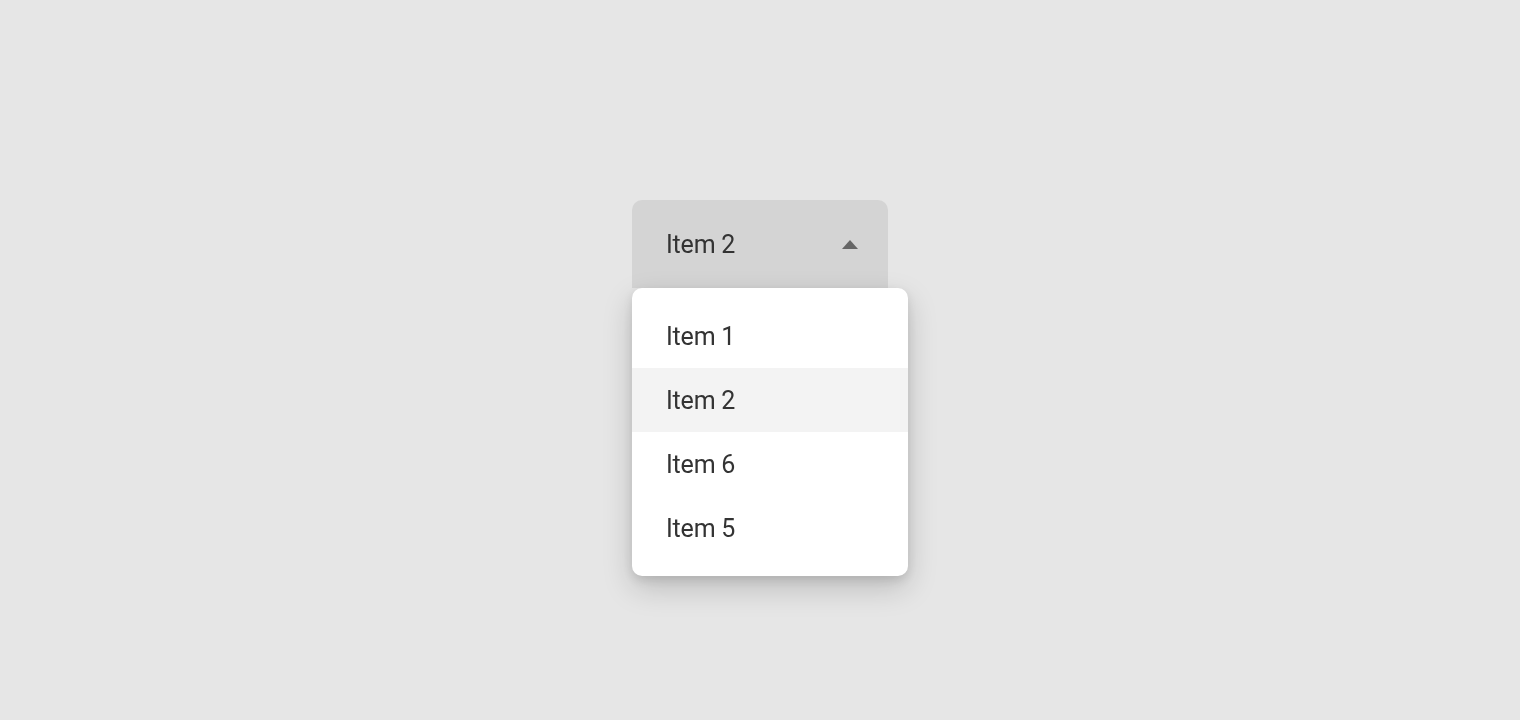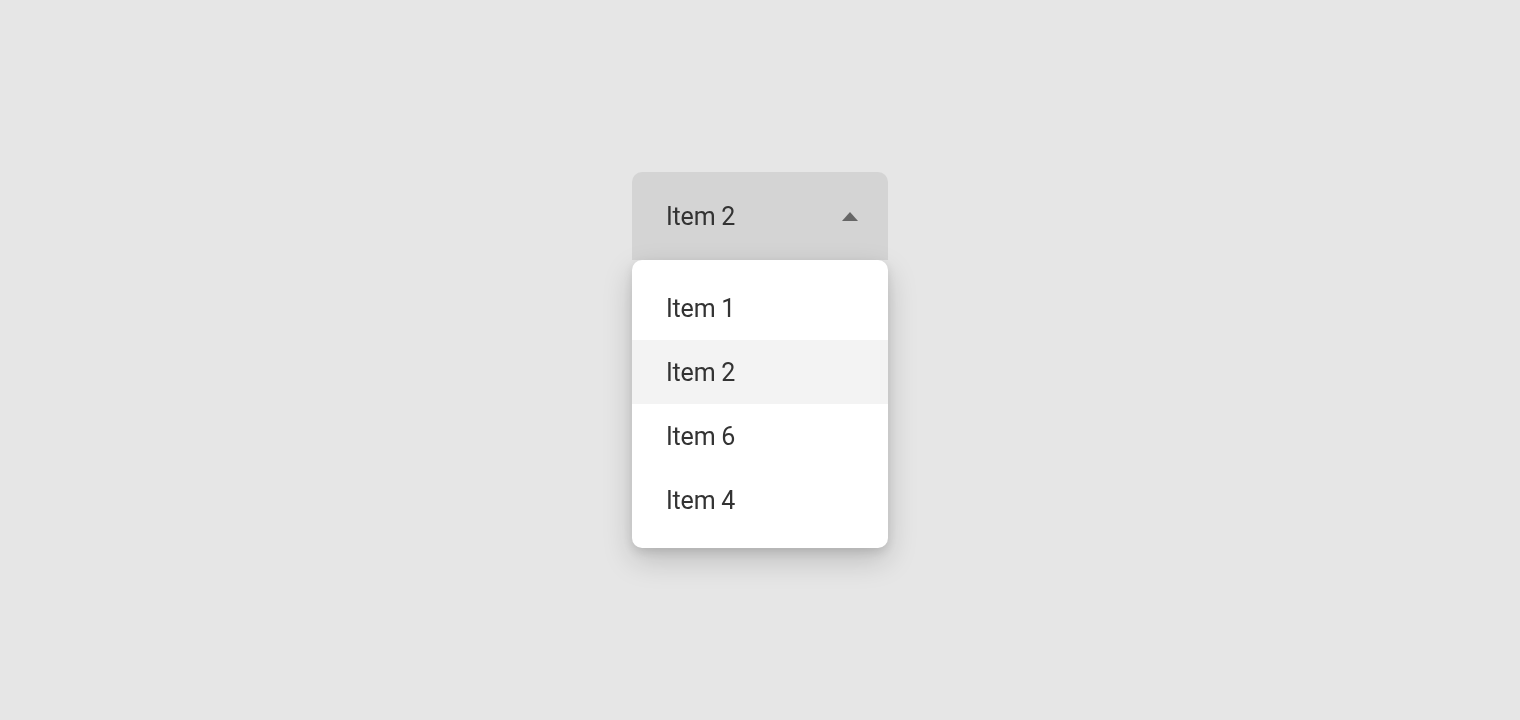--- a/index.html
+++ b/index.html
@@ -13,20 +13,21 @@
       background: #e6e6e6;
       font-family: -apple-system, BlinkMacSystemFont, "Segoe UI", Roboto, Helvetica, Arial, sans-serif;
       display: flex;
       align-items: flex-start;
       justify-content: center;
       padding-top: 172px;
     }
     .dropdown {
       width: 256px;
       position: relative;
+      margin-top: 28px;
     }
     .dropdown-trigger {
       width: 100%;
       height: 88px;
       background: #d4d4d4;
       border-radius: 10px 10px 0 0;
       display: flex;
       align-items: center;
       justify-content: space-between;
       padding: 0 30px 0 34px;
@@ -38,21 +39,21 @@
       letter-spacing: -0.2px;
     }
     .arrow-up {
       width: 0;
       height: 0;
       border-left: 8px solid transparent;
       border-right: 8px solid transparent;
       border-bottom: 9px solid #666666;
     }
     .dropdown-menu {
-      width: 256px;
+      width: 276px;
       background: #ffffff;
       border-radius: 10px;
       box-shadow: 0 12px 30px rgba(0,0,0,0.18), 0 4px 10px rgba(0,0,0,0.10);
       margin-top: 0;
       padding: 16px 0;
       overflow: hidden;
     }
     .dropdown-option {
       height: 64px;
       display: flex;
@@ -79,16 +80,16 @@
     <div class="dropdown-option">
       <span>Item 1</span>
     </div>
     <div class="dropdown-option highlighted">
       <span>Item 2</span>
     </div>
     <div class="dropdown-option">
       <span>Item 6</span>
     </div>
     <div class="dropdown-option">
-      <span>Item 4</span>
+      <span>Item 5</span>
     </div>
   </div>
 </div>
 
 </body></html>

